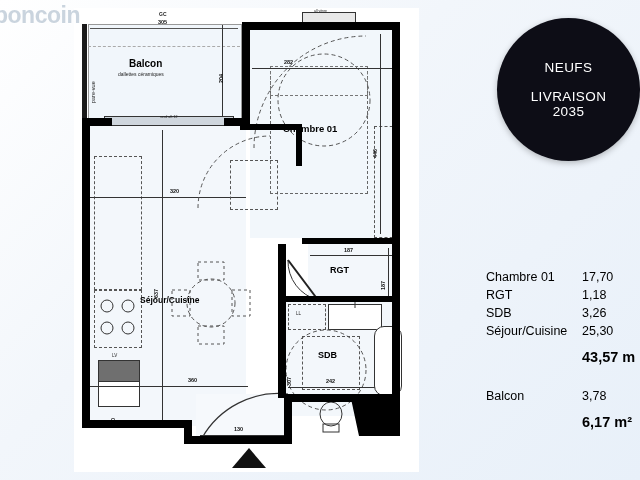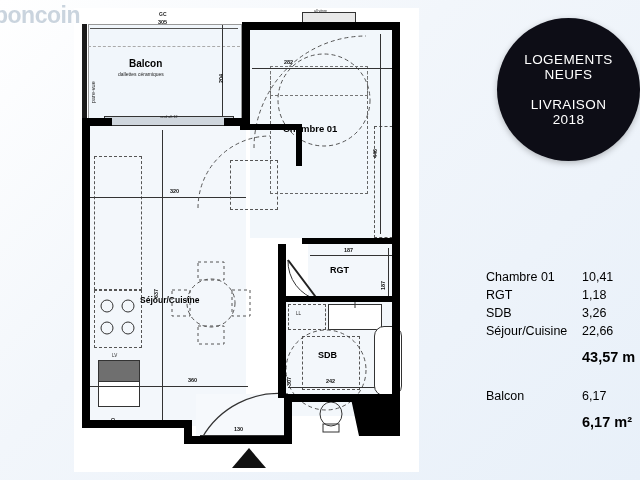--- a/index.html
+++ b/index.html
@@ -200,50 +200,49 @@
     <div class="wall" style="left:204px;top:288px;width:8px;height:102px;"></div>
     <div class="wall" style="left:8px;top:110px;width:30px;height:8px;"></div>
     <div class="wall" style="left:150px;top:110px;width:22px;height:8px;"></div>
 
     <svg style="position:absolute;left:158px;top:440px;width:34px;height:22px;">
       <polygon points="17,0 34,20 0,20" fill="#111"></polygon>
     </svg>
   </div>
 
   <div id="badge">
-    <div class="b1">LOGEMENTS</div>
     <div class="b1">NEUFS</div>
     <div class="b2">LIVRAISON</div>
-    <div class="b1">2018</div>
+    <div class="b1">2035</div>
   </div>
 
   <div id="schedule">
 
     <div class="row">
       <div class="nm">Chambre 01</div>
-      <div class="vl">10,41</div>
+      <div class="vl">17,70</div>
     </div>
     <div class="row">
       <div class="nm">RGT</div>
       <div class="vl">1,18</div>
     </div>
     <div class="row">
       <div class="nm">SDB</div>
       <div class="vl">3,26</div>
     </div>
     <div class="row">
       <div class="nm">Séjour/Cuisine</div>
-      <div class="vl">22,66</div>
+      <div class="vl">25,30</div>
     </div>
 
     <div class="total">43,57 m</div>
 
     <div class="gap"></div>
 
     <div class="row">
       <div class="nm">Balcon</div>
-      <div class="vl">6,17</div>
+      <div class="vl">3,78</div>
     </div>
 
     <div class="total">6,17 m²</div>
   </div>
 
 </div>
 
 </body></html>

